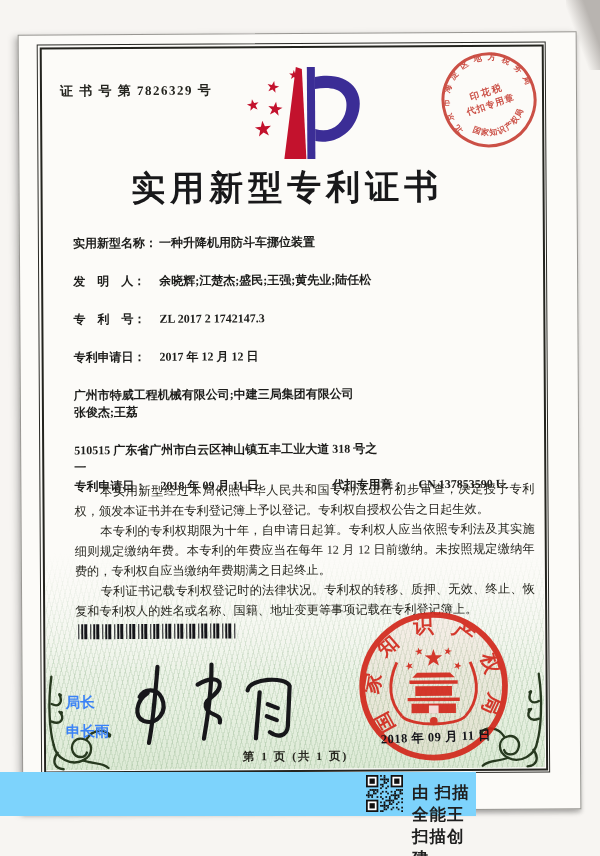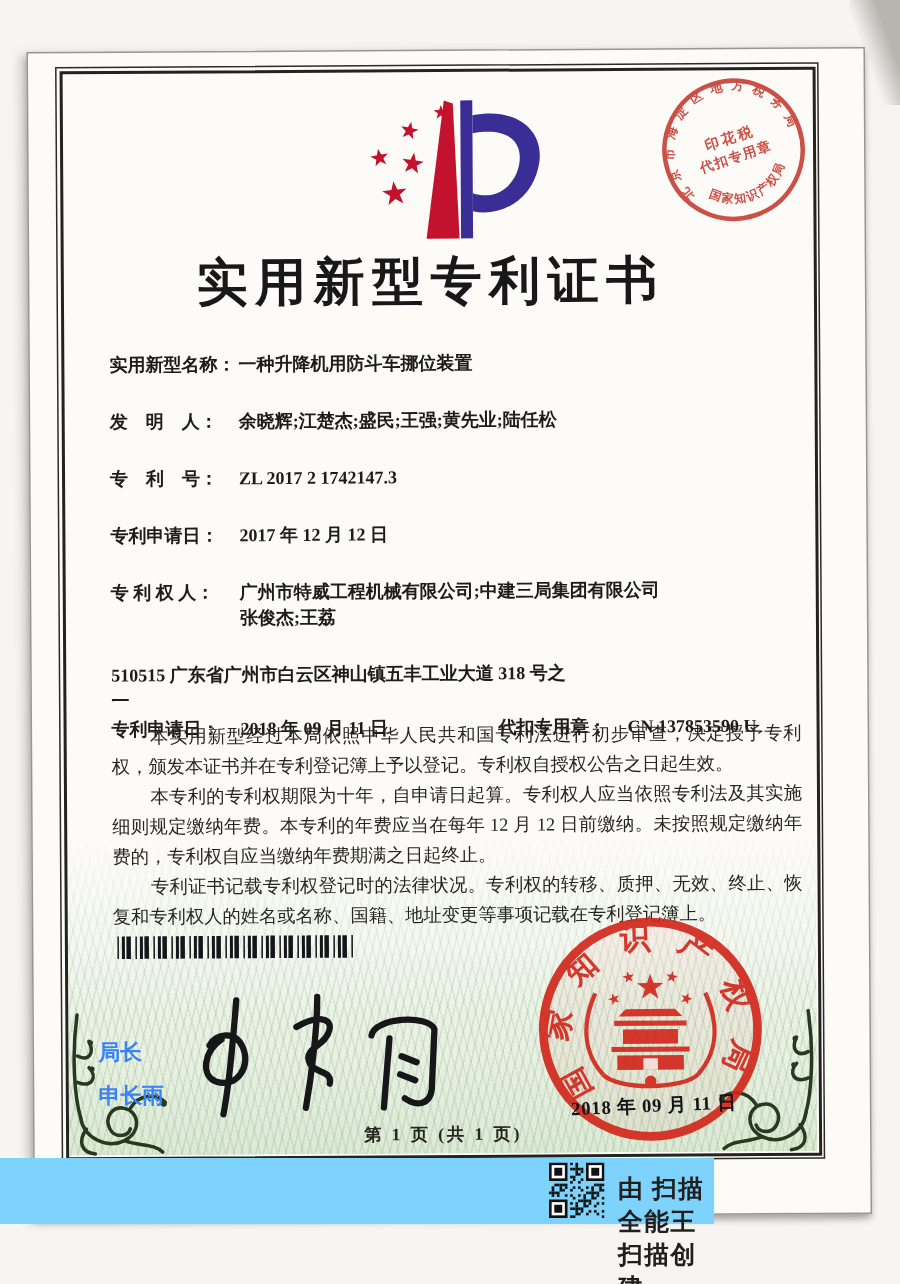--- a/index.html
+++ b/index.html
@@ -96,20 +96,21 @@
           <path d="M40,88 C50,92 60,90 66,96"></path>
           <path d="M44,66 C50,56 62,56 68,62"></path>
         </g>
         <g fill="#27391f">
           <circle cx="17" cy="21" r="1.8"></circle>
             <circle cx="18" cy="39" r="1.8"></circle>
             <circle cx="67" cy="63" r="2"></circle>
         </g>
       </svg>
 
+      <div class="cert-no">证 书 号 第 7826329 号</div>
 
       <svg class="logo" viewBox="0 0 145 114">
         <defs>
           <polygon id="star" points="0,-10 2.35,-3.24 9.51,-3.09 3.8,1.24 5.88,8.09 0,4 -5.88,8.09 -3.8,1.24 -9.51,-3.09 -2.35,-3.24"></polygon>
         </defs>
         <polygon points="58,8 64,10 68,100 46,100" fill="#c3122d"></polygon>
         <polygon points="69,8 77,8 77,100 69,100" fill="#3b2d96"></polygon>
         <path d="M77,18 C108,12 126,30 121,52 C116,76 94,86 77,82 L77,70 C92,75 105,66 108,51 C111,35 100,26 77,30 Z" fill="#3b2d96"></path>
         <use href="#star" transform="translate(56,16) scale(0.5)" class="red"></use>
         <use href="#star" transform="translate(35,28) scale(0.62) rotate(12)" class="red"></use>
@@ -147,21 +148,20 @@
         </div>
         <div class="frow">
           <span class="flabel">专　利　号：</span>
           <span class="fvalue">ZL 2017 2 1742147.3</span>
         </div>
         <div class="frow">
           <span class="flabel">专利申请日：</span>
           <span class="fvalue">2017 年 12 月 12 日</span>
         </div>
         <div class="frow">
-          <span class="flabel">专 利 权 人：</span>
           <span class="fvalue">广州市特威工程机械有限公司;中建三局集团有限公司
 张俊杰;王荔</span>
         </div>
         <div class="frow tight">
           <span class="fvalue">510515 广东省广州市白云区神山镇五丰工业大道 318 号之
 一</span>
         </div>
         <div class="grow">
           <span class="gpair1">
             <span class="flabel">专利申请日：</span>

